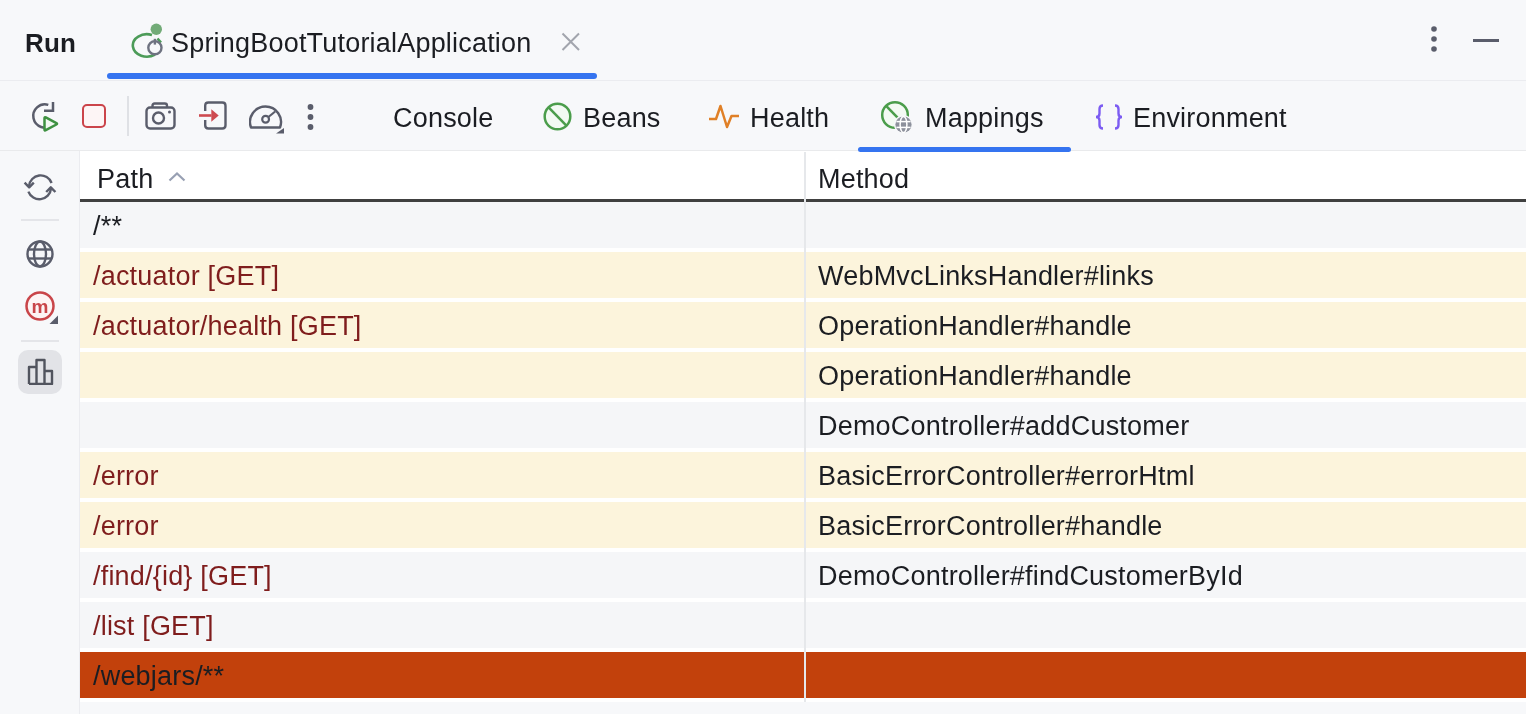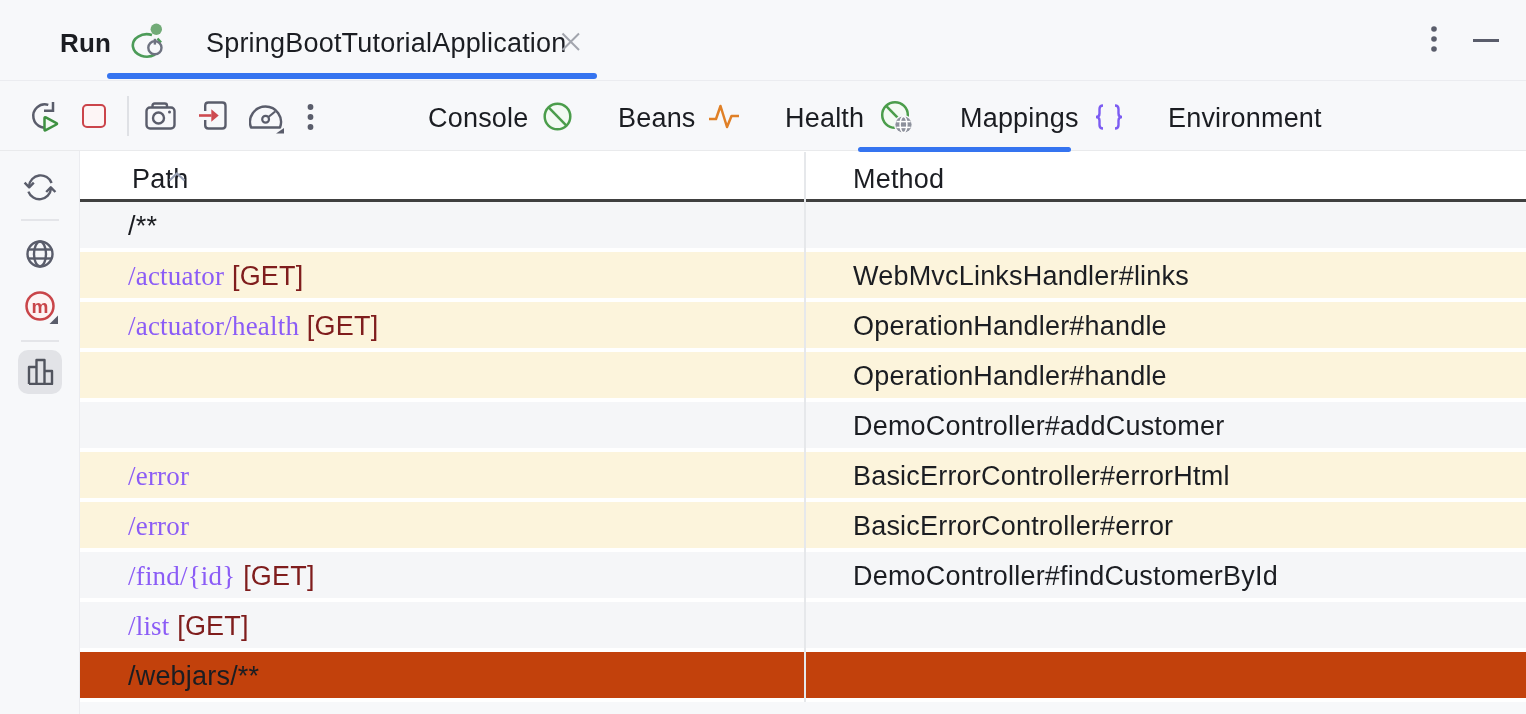--- a/index.html
+++ b/index.html
@@ -1,21 +1,21 @@
 <!DOCTYPE html>
 <html><head>
 <meta charset="utf-8">
 <style>
   * { margin:0; padding:0; box-sizing:border-box; }
   html,body { width:1526px; height:714px; overflow:hidden; background:#ffffff;
     font-family:"Liberation Sans", sans-serif; }
   .abs { position:absolute; }
-  .txt { font-size:27px; letter-spacing:0.2px; color:#1b1d22; white-space:nowrap;margin-left:35px; }
+  .txt { font-size:27px; letter-spacing:0.2px; color:#1b1d22; white-space:nowrap; }
   .gray { color:#7f1d1d; }
-  .link { color:#8b5cf6;font-family:Liberation Serif, serif; }
+  .link { color:#7f1d1d; }
 
   
   #topbar { left:0; top:0; width:1526px; height:81px; background:#f7f8fa;
     border-bottom:1px solid #ebecf0; }
   #runlbl { left:25px; top:3px; height:80px; line-height:80px; font-weight:bold;
     font-size:26px; letter-spacing:0.2px; color:#1b1d22; }
   #tabtext { left:171px; top:3px; height:80px; line-height:80px; }
   #tabbar { left:107px; top:73px; width:490px; height:6px; background:#3574f0;
     border-radius:3px; }
 
@@ -189,21 +189,21 @@
   </div>
 <div class="abs row rg" style="top:402px">
     <span class="abs txt cell mcell">DemoController#addCustomer</span>
   </div>
 <div class="abs row ry" style="top:452px">
     <span class="abs txt cell pcell"><span class="link">/error</span></span>
     <span class="abs txt cell mcell">BasicErrorController#errorHtml</span>
   </div>
 <div class="abs row ry" style="top:502px">
     <span class="abs txt cell pcell"><span class="link">/error</span></span>
-    <span class="abs txt cell mcell">BasicErrorController#error</span>
+    <span class="abs txt cell mcell">BasicErrorController#handle</span>
   </div>
 <div class="abs row rg" style="top:552px">
     <span class="abs txt cell pcell"><span class="link">/find/{id}</span> <span class="gray">[GET]</span></span>
     <span class="abs txt cell mcell">DemoController#findCustomerById</span>
   </div>
 <div class="abs row rg" style="top:602px">
     <span class="abs txt cell pcell"><span class="link">/list</span> <span class="gray">[GET]</span></span>
   </div>
 <div class="abs row rw" style="top:652px">
     <span class="abs txt cell pcell">/webjars/**</span>

